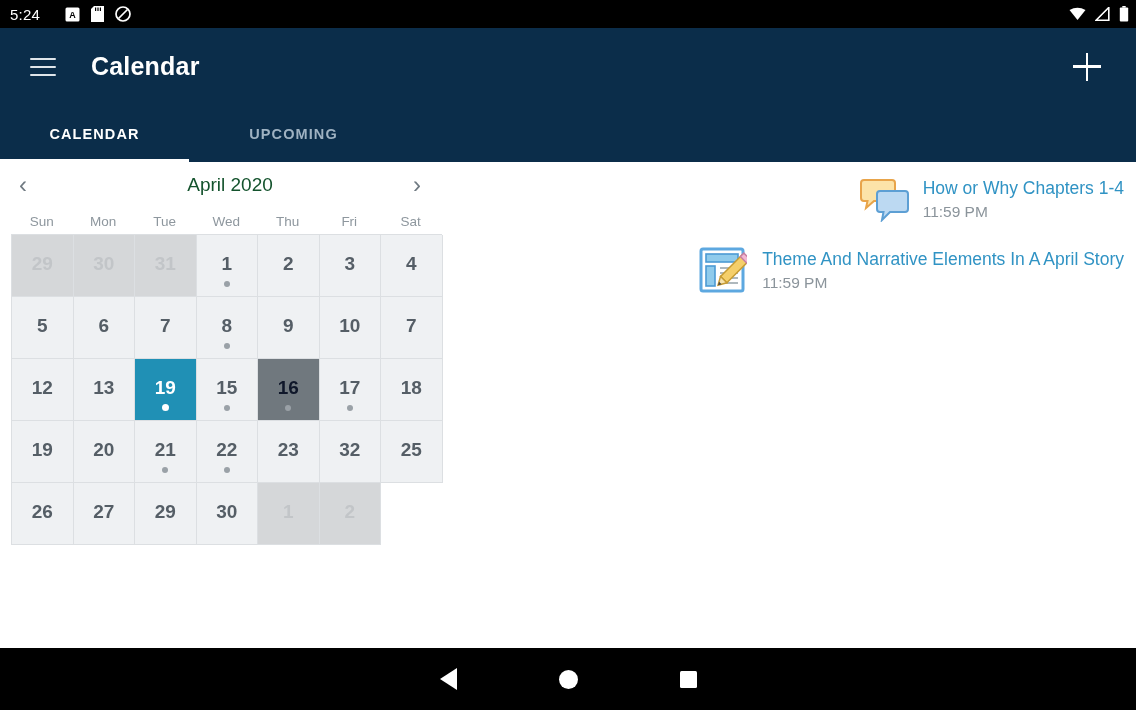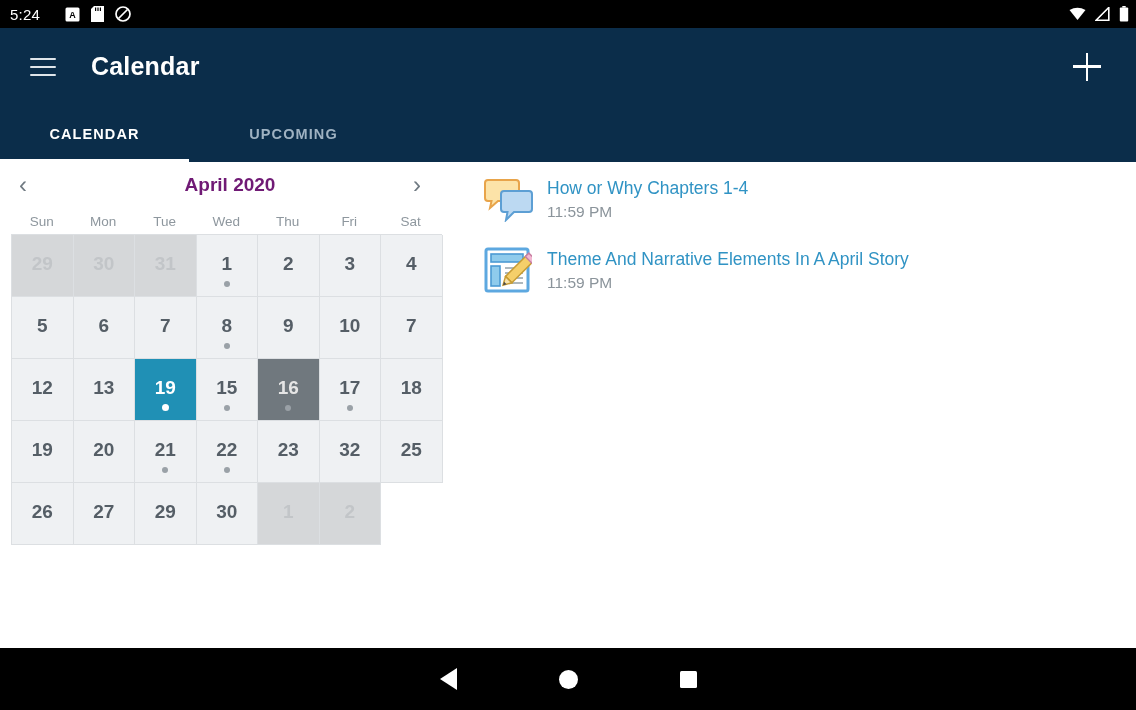--- a/index.html
+++ b/index.html
@@ -79,21 +79,21 @@
     position: absolute; top: 162px; left: 0;
     width: 1136px; height: 486px; background: #ffffff;
   }
 
   
   .cal-panel { position: absolute; top: 0; left: 0; width: 460px; }
   .cal-header {
     position: relative; height: 46px;
     display: flex; align-items: center; justify-content: center;
   }
-  .cal-title { font-size: 19px; font-weight: bold; color: #701a75; }
+  .cal-title { font-size: 19px; font-weight: normal; color: #14532d; }
   .cal-nav {
     position: absolute; top: 0; height: 46px; width: 42px;
     display: flex; align-items: center; justify-content: center;
     font-size: 24px; color: #707a82; cursor: pointer;
   }
   .cal-nav.prev { left: 2px; }
   .cal-nav.next { right: 22px; }
 
   .weekdays {
     display: grid; grid-template-columns: repeat(7, 61.5px);
@@ -122,34 +122,34 @@
   }
   .cell .num {
     font-size: 19px; font-weight: bold; color: #555e66;
     margin-top: -3px;
   }
   .cell.other { background: #d5d7d9; }
   .cell.other .num { color: #c2c5c8; }
   .cell.selected { background: #2090b5; }
   .cell.selected .num { color: #ffffff; }
   .cell.today { background: #70787e; }
-  .cell.today .num { color: #e5e5e5; }
+  .cell.today .num { color: #0f172a; }
   .dot {
     position: absolute; bottom: 9px; left: 50%; margin-left: -3px;
     width: 6px; height: 6px; border-radius: 50%;
     background: #9aa1a7;
   }
   .cell.selected .dot { background: #ffffff; width: 7px; height: 7px; margin-left: -3.5px; }
   .cell.today .dot { background: #9aa1a7; }
 
   
   .events { position: absolute; top: 13px; left: 484px; width: 640px; }
   .event {
     display: flex; align-items: flex-start;
-    margin-bottom: 20px; cursor: pointer;
+    margin-bottom: 20px; cursor: pointer; justify-content: flex-end;
   }
   .event-icon { width: 52px; flex: 0 0 52px; padding-top: 1px; }
   .event-body { padding-left: 11px; padding-top: 2px; }
   .event-title {
     font-size: 17.5px; color: #3093c4; line-height: 22px;
   }
   .event-time {
     font-size: 15.5px; color: #8b949b; margin-top: 3px; line-height: 20px;
   }
 

